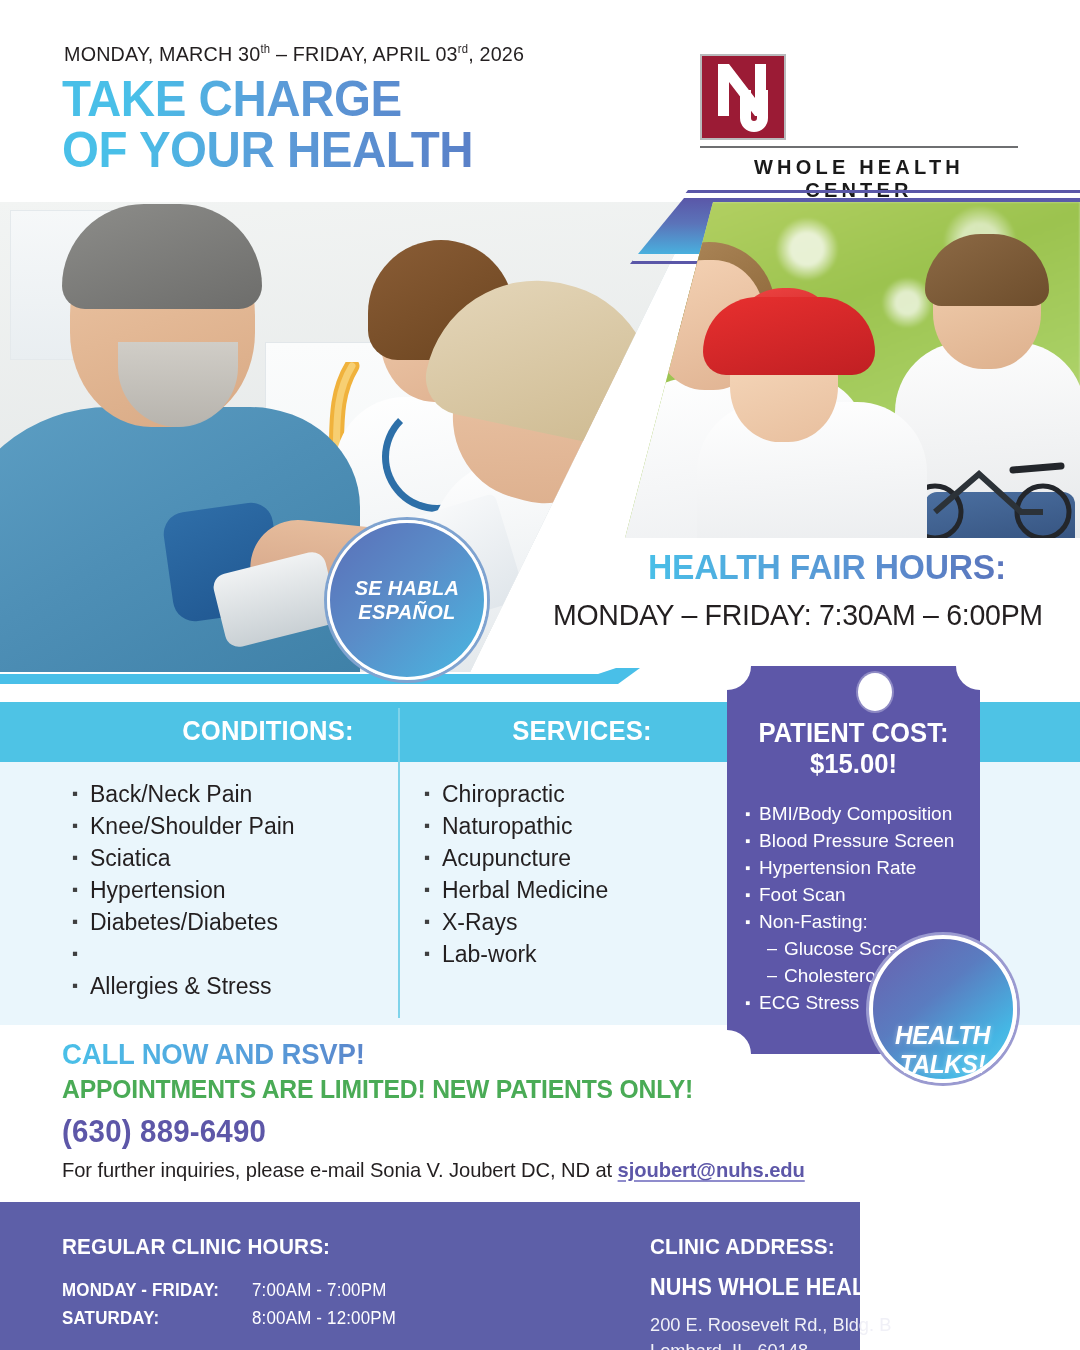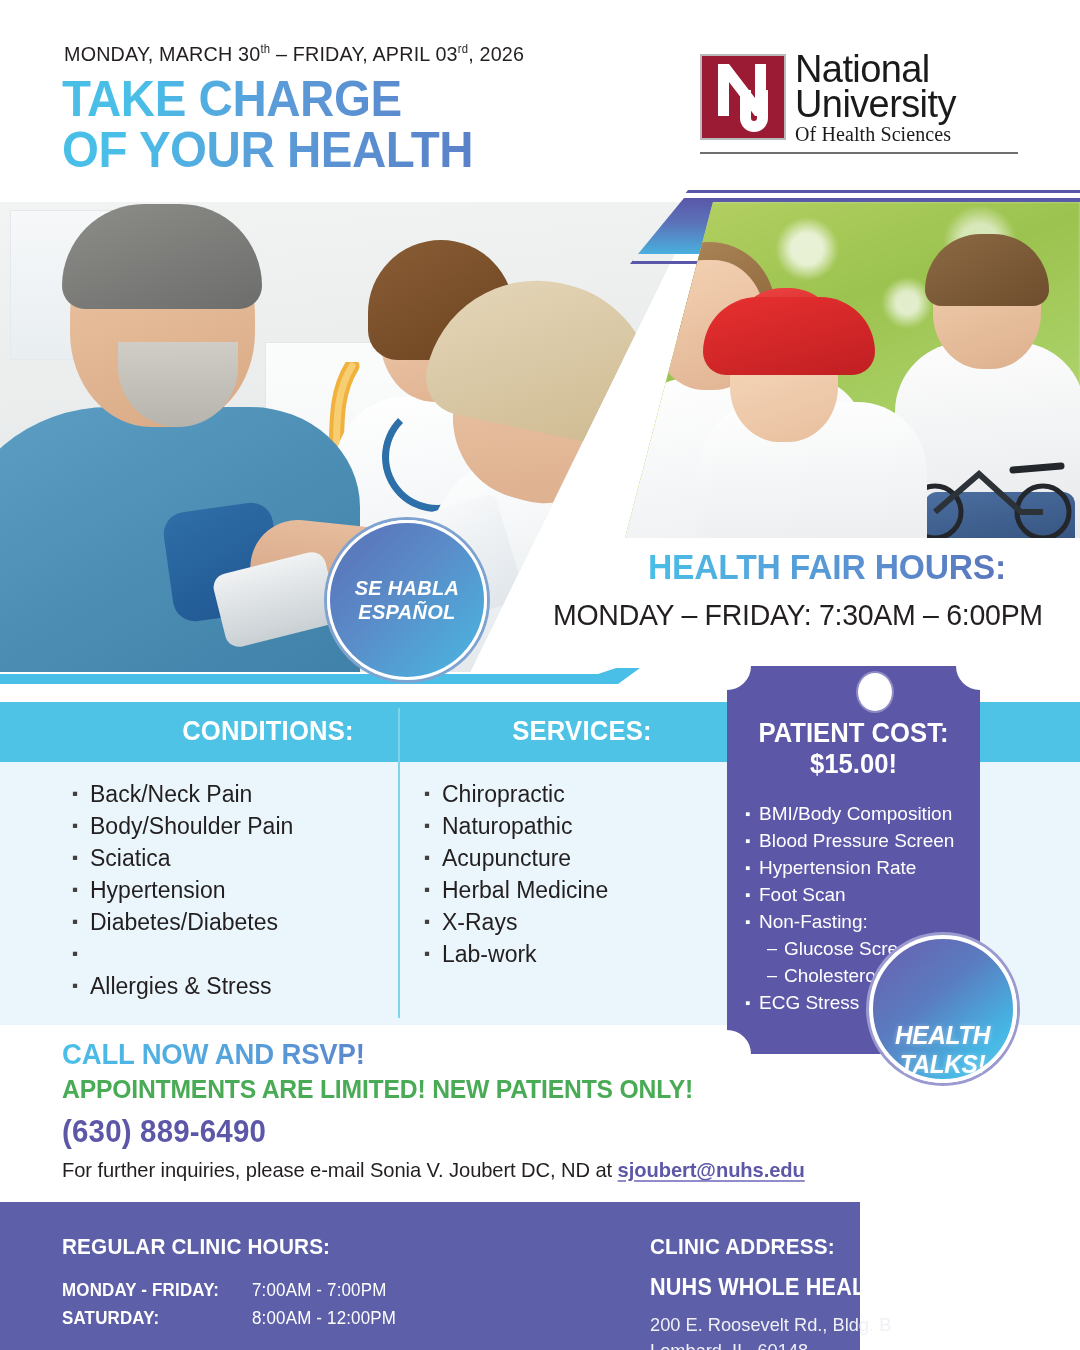--- a/index.html
+++ b/index.html
@@ -417,27 +417,23 @@
   </div>
 
   <div class="logo">
     <div class="logo-top">
       <div class="nu-mark">
         <svg viewBox="0 0 86 86" width="86" height="86" aria-hidden="true">
           <path d="M16 8 L16 60 L27 60 L27 26 L53 60 L64 60 L64 8 L53 8 L53 42 L27 8 Z" fill="#ffffff"></path>
           <path d="M38 34 L38 62 a14 14 0 0 0 28 0 L66 34 L55 34 L55 62 a3 3 0 0 1 -6 0 L49 34 Z" fill="#ffffff"></path>
         </svg>
       </div>
-      <div class="logo-words">
-        <div class="logo-l1">National</div>
-        <div class="logo-l2">University</div>
-        <div class="logo-l3">Of Health Sciences</div>
-      </div>
     </div>
     <div class="logo-rule"></div>
+    <div class="logo-sub">WHOLE HEALTH CENTER</div>
   </div>
 </div>
 
 <div class="photoband">
 
   <div class="photo-left">
     <div class="pl-scene">
       <div class="pl-wall"></div>
       <div class="pl-poster"></div>
       <div class="pl-chart"></div>
@@ -509,21 +505,21 @@
 <div class="band-title band-conditions">CONDITIONS:</div>
 <div class="band-title band-services">SERVICES:</div>
 
 <ul class="list list-conditions">
     <li>
       <span class="bl">▪</span>
       <span>Back/Neck Pain</span>
     </li>
     <li>
       <span class="bl">▪</span>
-      <span>Body/Shoulder Pain</span>
+      <span>Knee/Shoulder Pain</span>
     </li>
     <li>
       <span class="bl">▪</span>
       <span>Sciatica</span>
     </li>
     <li>
       <span class="bl">▪</span>
       <span>Hypertension</span>
     </li>
     <li>

